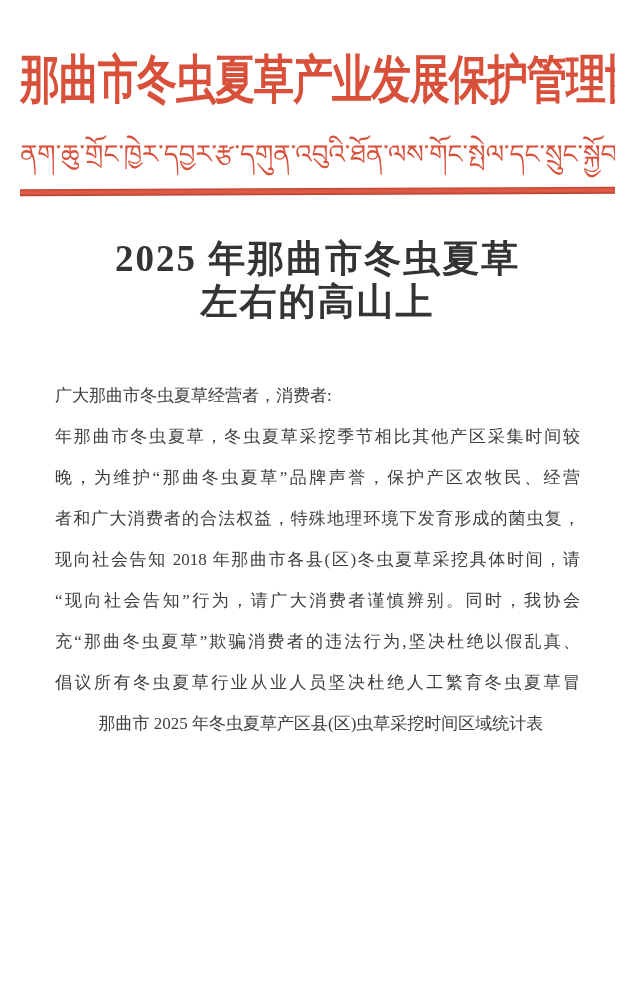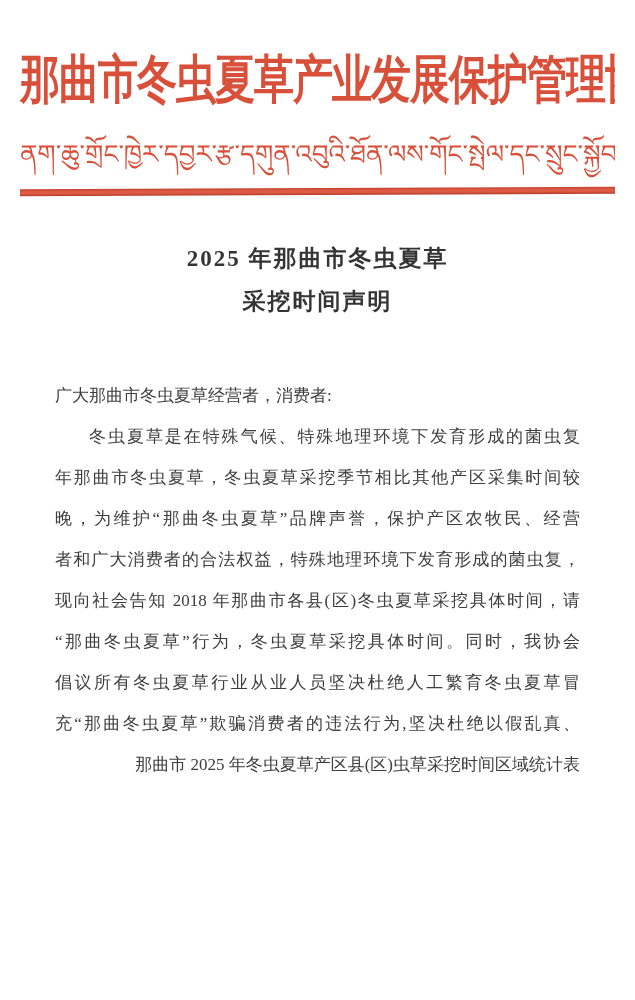--- a/index.html
+++ b/index.html
@@ -50,21 +50,21 @@
   .lh-rule {
     margin-top: 8px;
     height: 7px;
     background: linear-gradient(180deg, #c2402e 0%, #dd5a44 35%, #dd5a44 65%, #b23a28 100%);
     transform: rotate(-0.25deg);
   }
   
   .doc-title {
     margin: 42px 0 0 0;
     text-align: center;
-    font-size: 23px;
+    font-size: 37px;
     font-weight: bold;
     color: #343434;
     line-height: 43px;
     letter-spacing: 2px;
   }
   
   .content {
     margin: 52px auto 0 auto;
     width: 525px;
     font-size: 17px;
@@ -76,50 +76,49 @@
     text-align: justify;
     text-align-last: justify;
     white-space: nowrap;
     overflow: hidden;
   }
   .b-line.first { text-indent: 2em; }
   .b-line.para-end {
     text-align-last: left;
     white-space: normal;
   }
-  .closing { text-indent: 0.4em; text-align: right; }
+  .closing { text-indent: 0.4em; text-align: center; }
 </style>
 </head>
 <body>
 
 <div class="page">
 
   <header class="letterhead">
     <div class="lh-cn">那曲市冬虫夏草产业发展保护管理协会便签</div>
     <div class="lh-bo">ནག་ཆུ་གྲོང་ཁྱེར་དབྱར་རྩ་དགུན་འབུའི་ཐོན་ལས་གོང་སྤེལ་དང་སྲུང་སྐྱོབ་དོ་དམ་མཐུན་ཚོགས་ཀྱི་འབྲི་ཤོག།</div>
     <div class="lh-rule"></div>
   </header>
 
   <main>
     <h1 class="doc-title">
       <div>2025 年那曲市冬虫夏草</div>
-      <div>采挖时间声明</div>
+      <div>左右的高山上</div>
     </h1>
 
     <section class="content">
       <div class="salutation">广大那曲市冬虫夏草经营者，消费者:</div>
 
       <div>
-          <div class="b-line first">冬虫夏草是在特殊气候、特殊地理环境下发育形成的菌虫复</div>
           <div class="b-line">年那曲市冬虫夏草，冬虫夏草采挖季节相比其他产区采集时间较</div>
           <div class="b-line">晚，为维护“那曲冬虫夏草”品牌声誉，保护产区农牧民、经营</div>
           <div class="b-line">者和广大消费者的合法权益，特殊地理环境下发育形成的菌虫复，</div>
           <div class="b-line">现向社会告知 2018 年那曲市各县(区)冬虫夏草采挖具体时间，请</div>
-          <div class="b-line">“那曲冬虫夏草”行为，冬虫夏草采挖具体时间。同时，我协会</div>
+          <div class="b-line">“现向社会告知”行为，请广大消费者谨慎辨别。同时，我协会</div>
+          <div class="b-line">充“那曲冬虫夏草”欺骗消费者的违法行为,坚决杜绝以假乱真、</div>
           <div class="b-line">倡议所有冬虫夏草行业从业人员坚决杜绝人工繁育冬虫夏草冒</div>
-          <div class="b-line">充“那曲冬虫夏草”欺骗消费者的违法行为,坚决杜绝以假乱真、</div>
         </div>
 
       <div class="closing">那曲市 2025 年冬虫夏草产区县(区)虫草采挖时间区域统计表</div>
     </section>
   </main>
 
 </div>
 
 </body></html>

